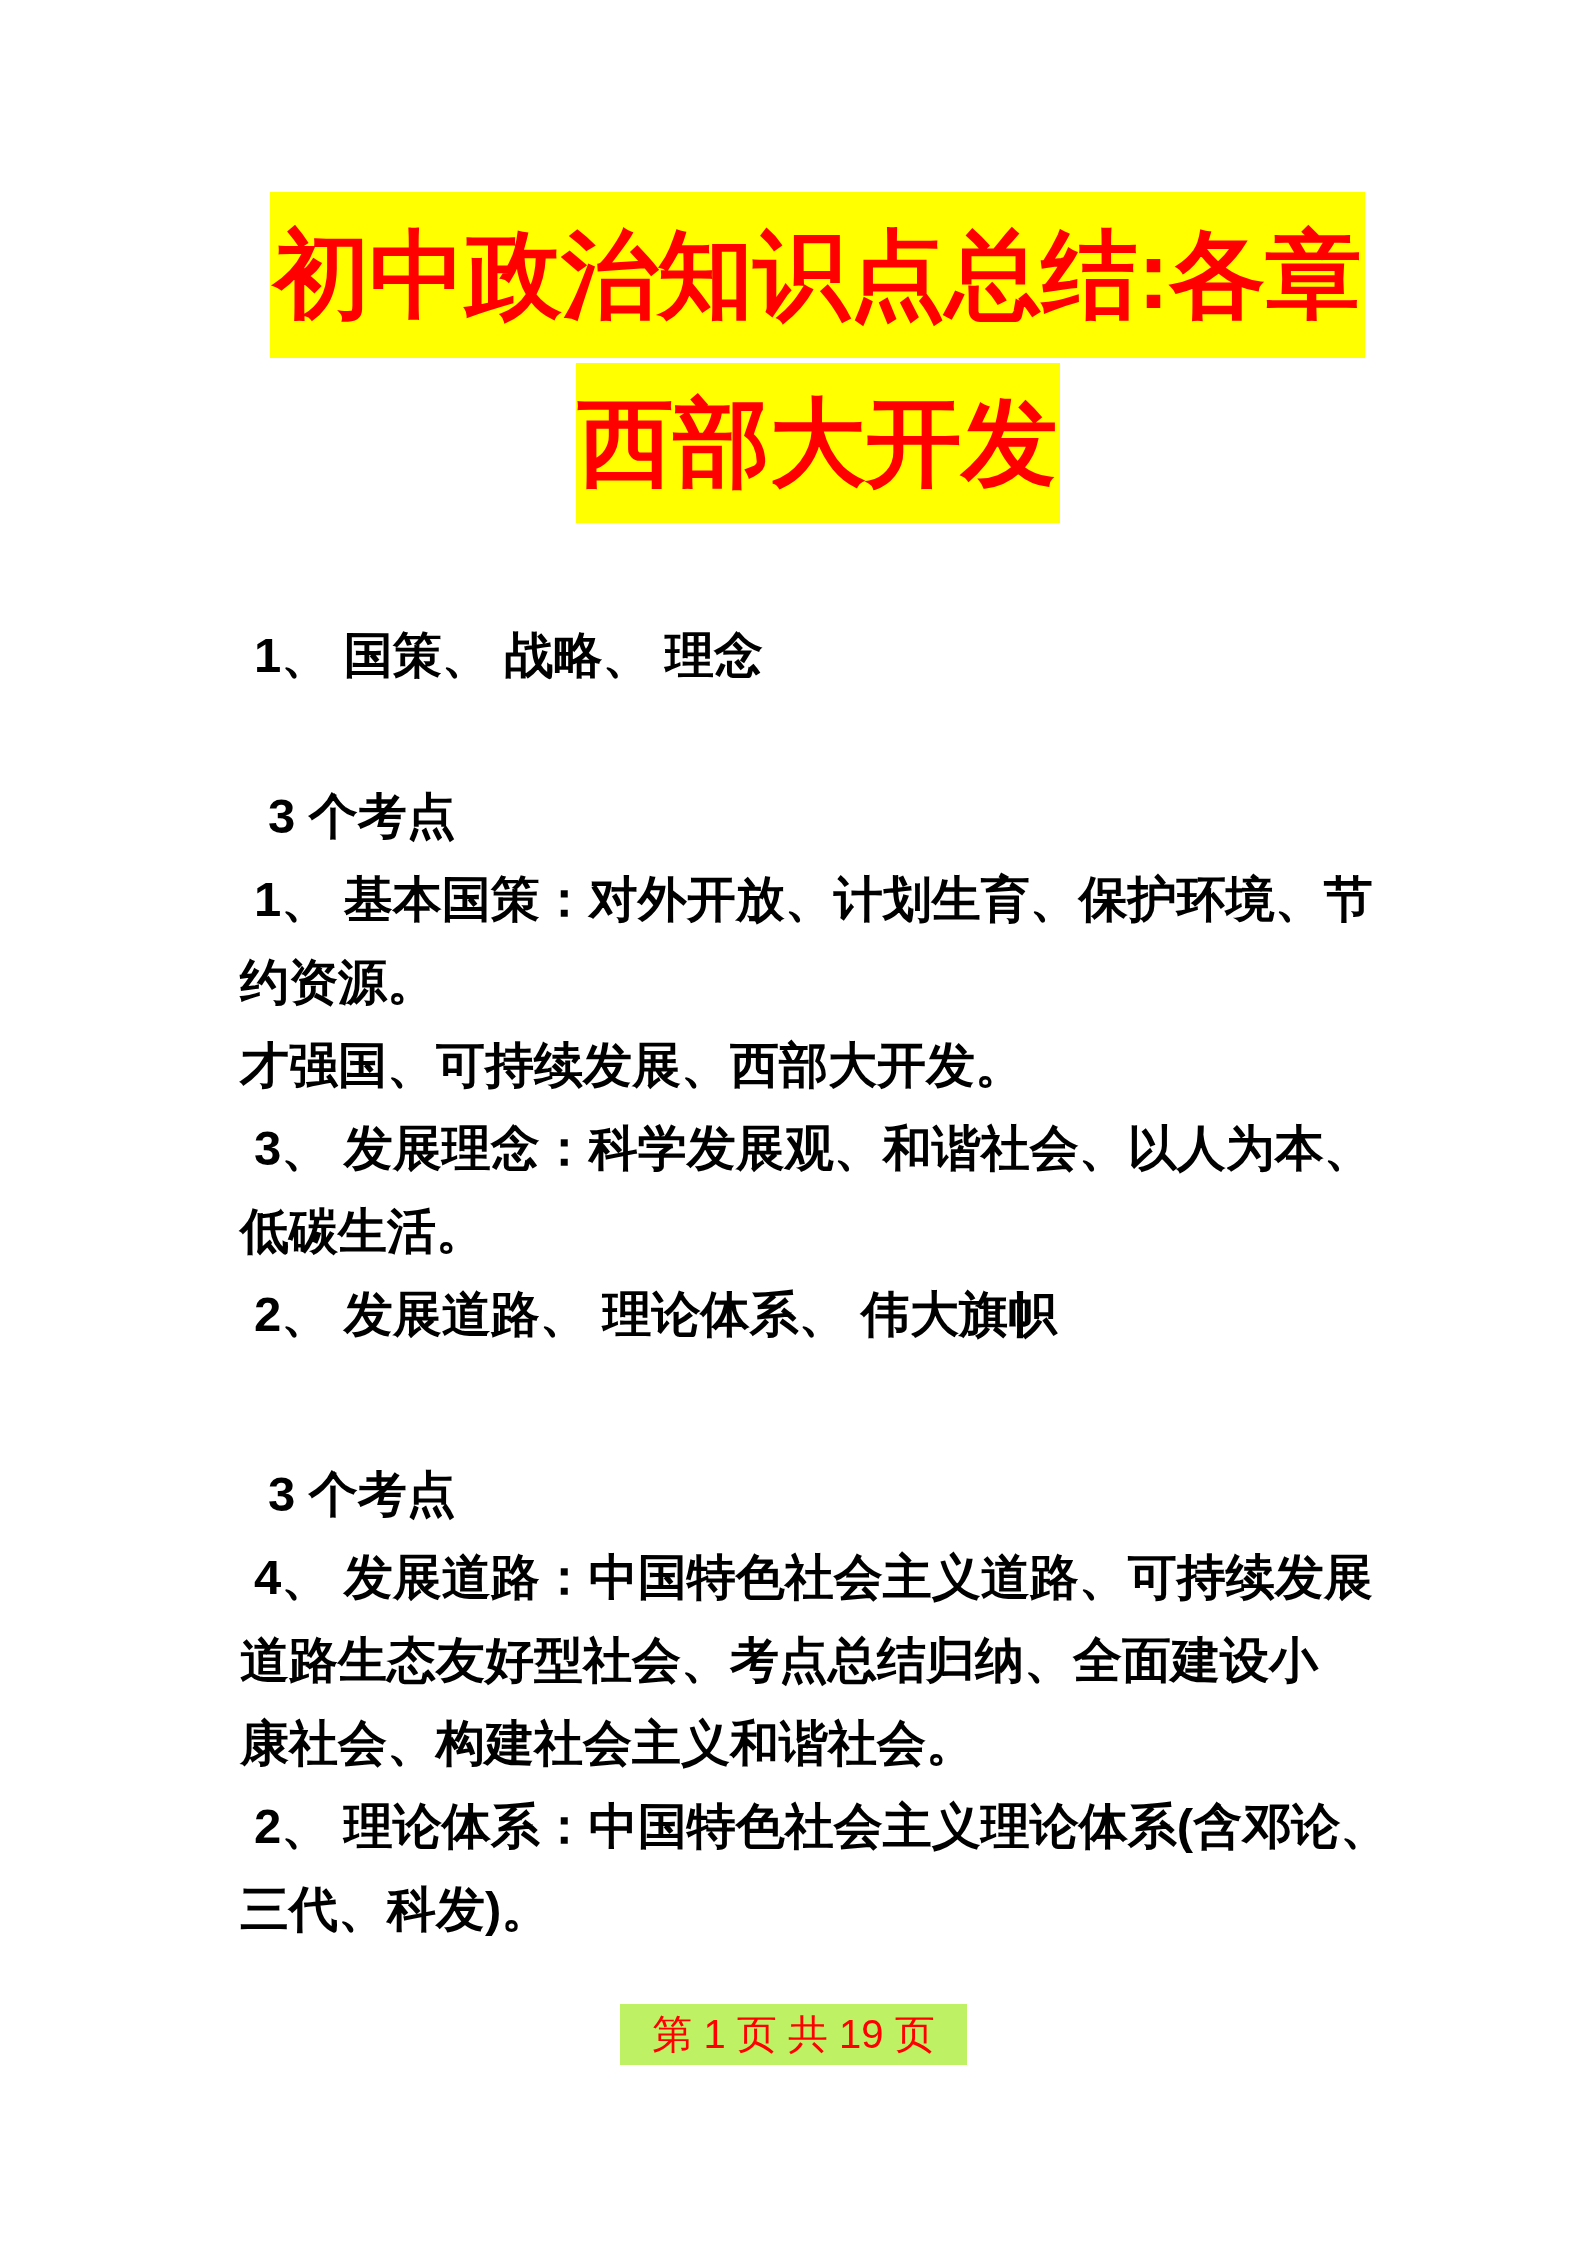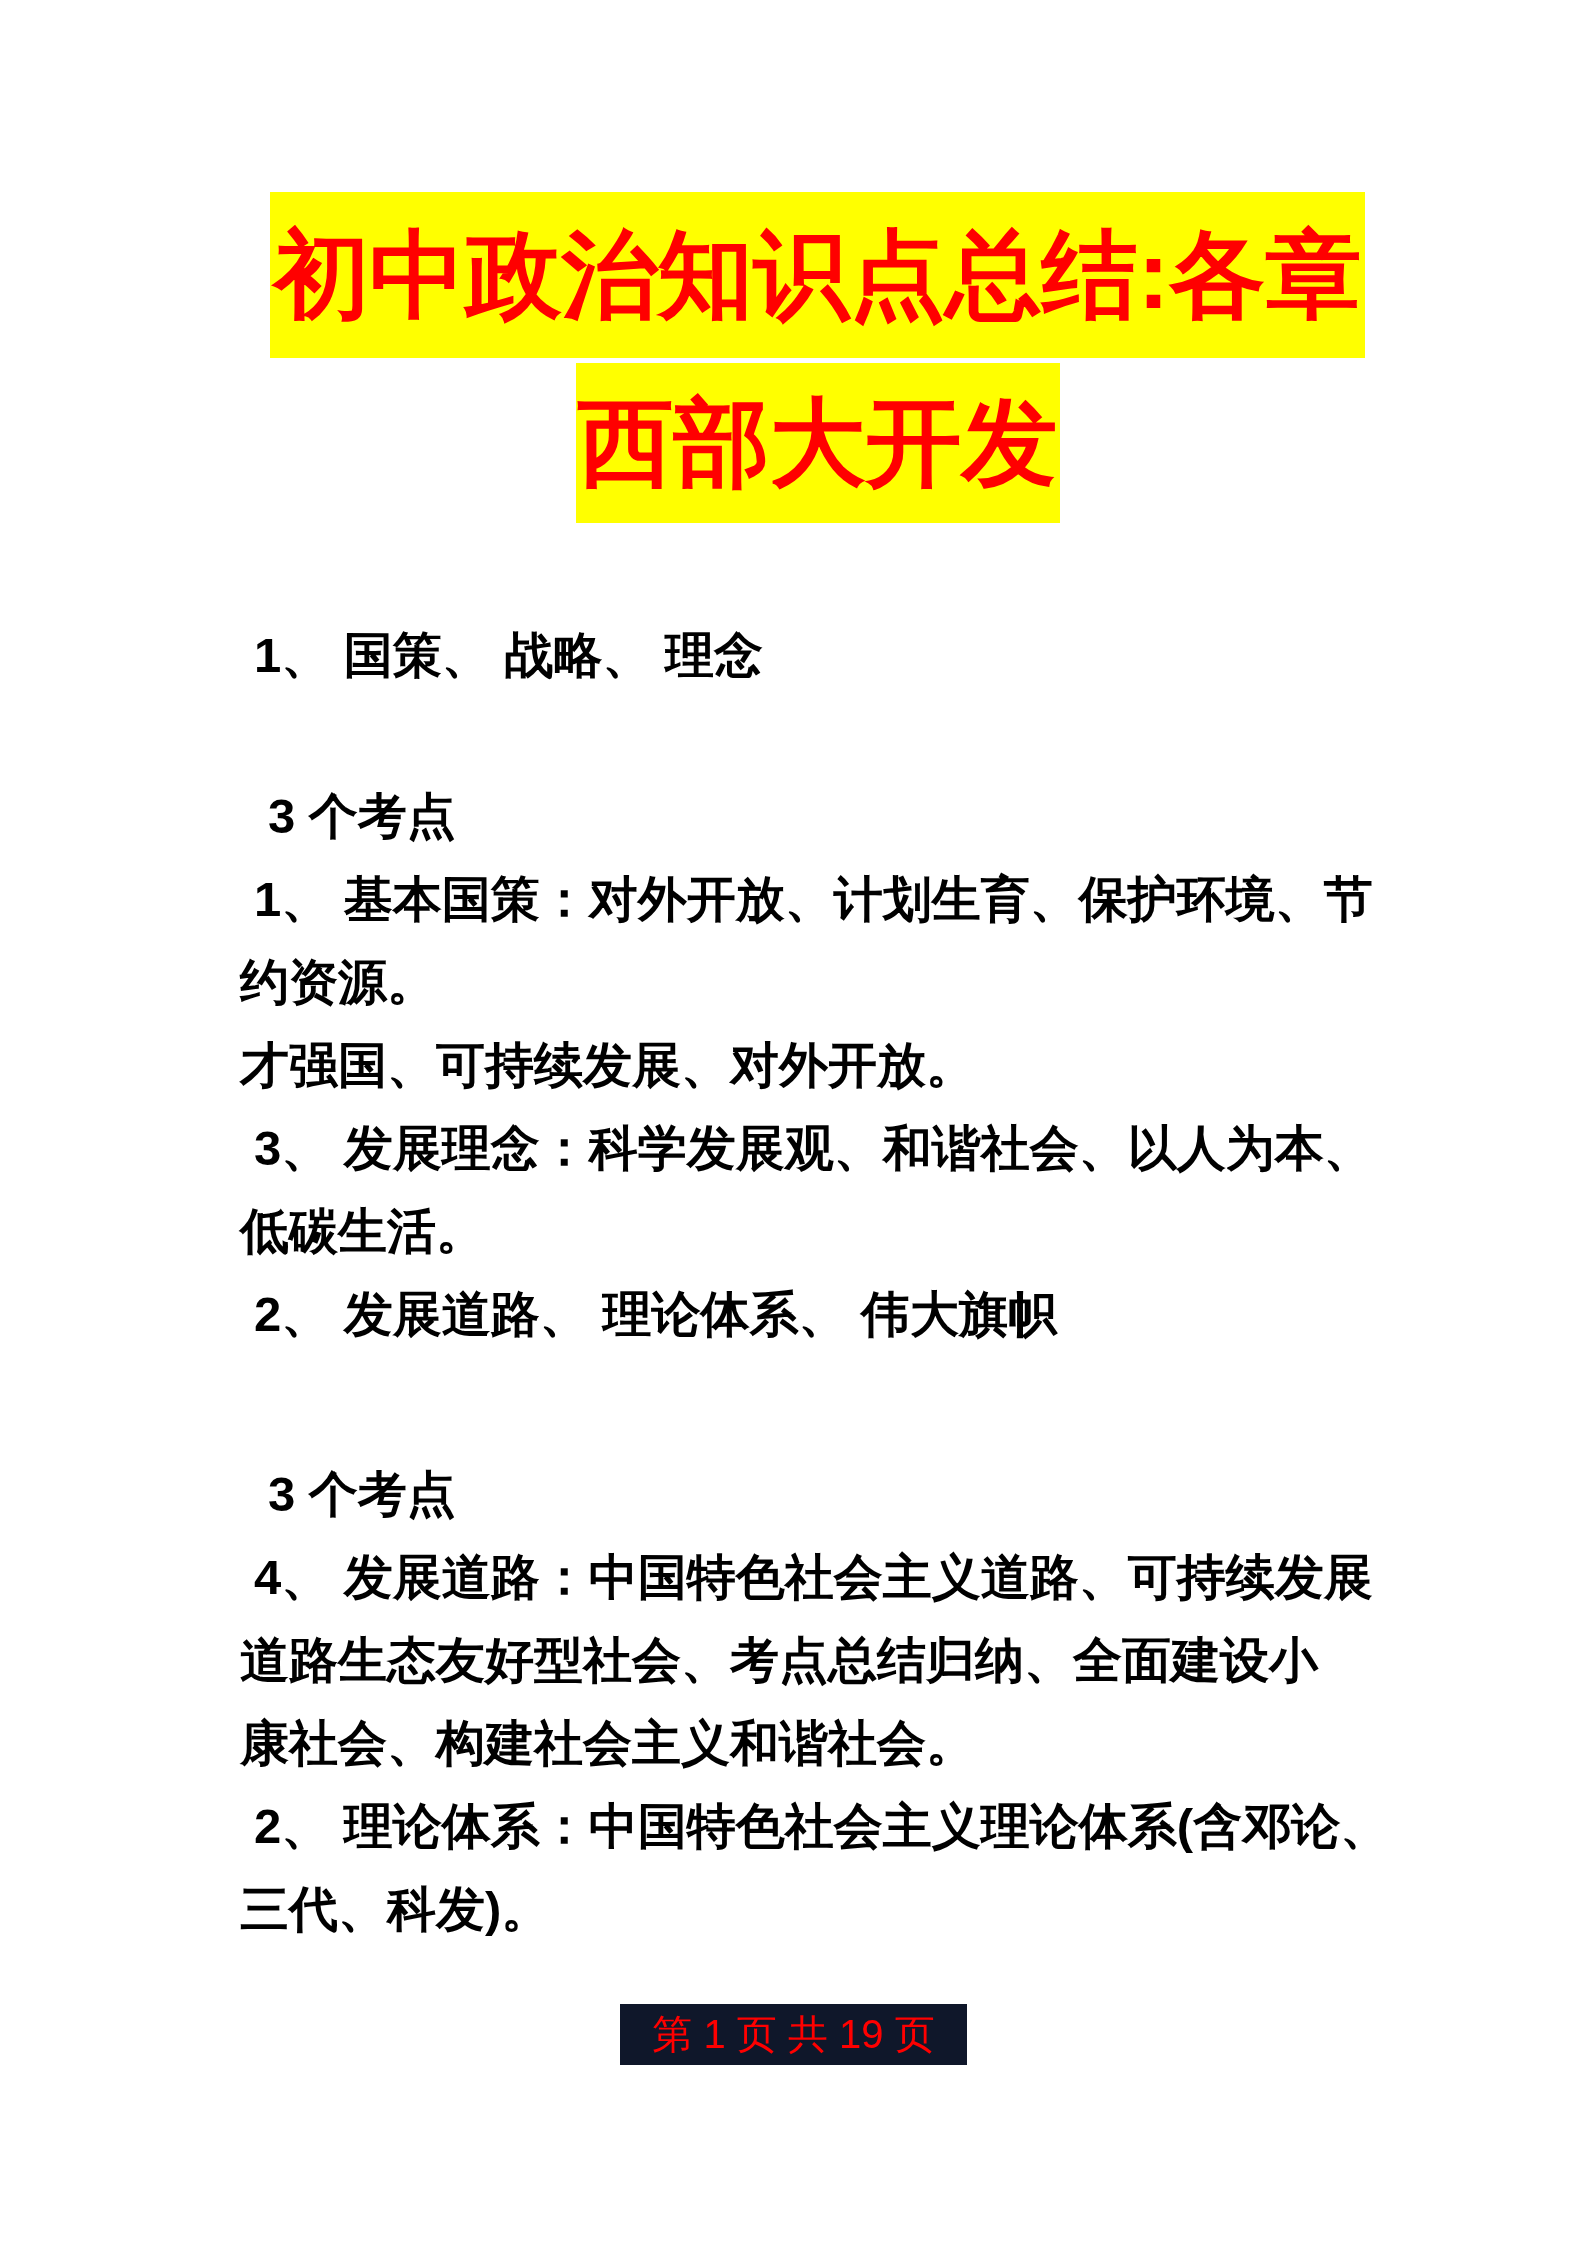--- a/index.html
+++ b/index.html
@@ -51,21 +51,21 @@
   .line.sub { margin-left: 268px; } 
   .blank1 { height: 78px; }
   .blank2 { height: 97px; }
   
   .footer {
     margin-top: 53px;
     text-align: center;
   }
   .footer .hl {
     display: inline-block;
-    background: #0f172a;
+    background: #bef264;
     color: #FF0000;
     font-weight: 400;
     font-size: 40px;
     line-height: 61px;
     padding: 0 32px;
     white-space: nowrap;
   }
 </style>
 </head>
 <body>
@@ -81,21 +81,21 @@
     </span>
   </div>
 
   <div class="content">
 
     <div class="line n">1、 国策、 战略、 理念</div>
     <div class="blank1"></div>
     <div class="line sub">3 个考点</div>
     <div class="line n">1、 基本国策：对外开放、计划生育、保护环境、节</div>
     <div class="line">约资源。</div>
-    <div class="line">才强国、可持续发展、对外开放。</div>
+    <div class="line">才强国、可持续发展、西部大开发。</div>
     <div class="line n">3、 发展理念：科学发展观、和谐社会、以人为本、</div>
     <div class="line">低碳生活。</div>
 
     <div class="line n">2、 发展道路、 理论体系、 伟大旗帜</div>
     <div class="blank2"></div>
     <div class="line sub">3 个考点</div>
     <div class="line n">4、 发展道路：中国特色社会主义道路、可持续发展</div>
     <div class="line">道路生态友好型社会、考点总结归纳、全面建设小</div>
     <div class="line">康社会、构建社会主义和谐社会。</div>
     <div class="line n">2、 理论体系：中国特色社会主义理论体系(含邓论、</div>

